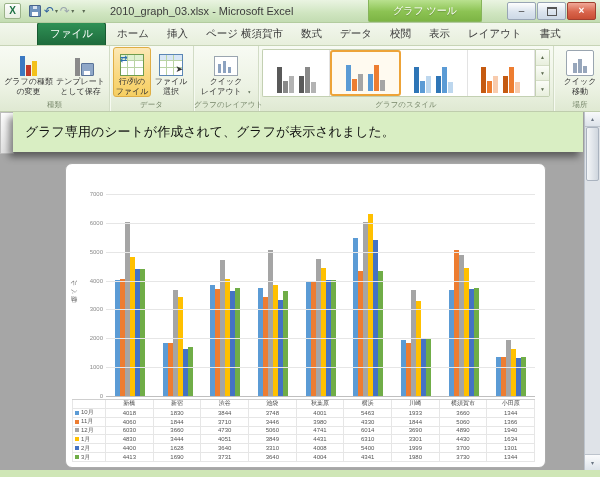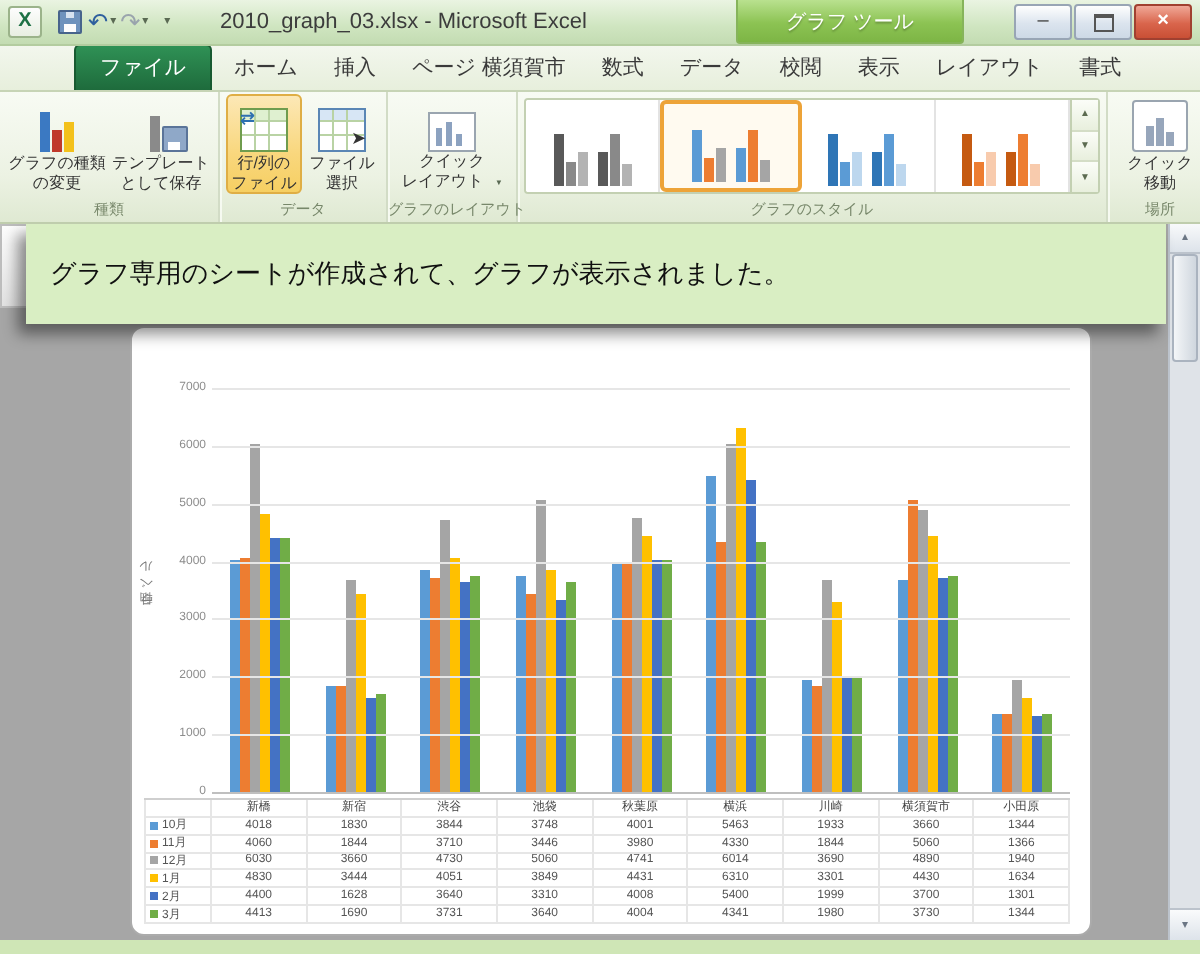--- a/index.html
+++ b/index.html
@@ -90,21 +90,21 @@
   .mini{display:flex;align-items:flex-end;gap:1px;}
   .mini i{display:block;width:5px;}
   .gal-scroll{width:13px;display:flex;flex-direction:column;border:1px solid #c3d0b2;border-radius:0 2px 2px 0;}
   .gal-scroll div{flex:1;display:flex;align-items:center;justify-content:center;
     font-size:5px;color:#5c6b50;background:linear-gradient(#fbfdf8,#e8efdd);border-bottom:1px solid #d4ddc6;}
   .gal-scroll div:last-child{border-bottom:none;}
   
   .worksheet{position:absolute;top:111px;left:0;right:0;bottom:7px;background:#a6a6a6;}
   .fx-edge{position:absolute;left:0;top:112px;width:12px;height:40px;
     background:linear-gradient(#fdfdfd,#e2e2e2);border:1px solid #bdbdbd;z-index:4;}
-  .callout{position:absolute;top:112px;left:13px;width:570px;height:50px;background:#d9eec3;
+  .callout{position:absolute;top:112px;left:13px;width:570px;height:40px;background:#d9eec3;
     box-shadow:-4px 5px 7px rgba(0,0,0,.45);display:flex;align-items:center;
     padding-left:12px;box-sizing:border-box;font-size:13px;color:#101010;z-index:6;}
   .v-scrollbar{position:absolute;right:0;top:111px;width:15px;bottom:7px;
     background:#dfe3e8;border-left:1px solid #bcc3cc;z-index:5;}
   .sb-btn{height:15px;background:linear-gradient(#fafbfc,#dde3ea);border-bottom:1px solid #bcc3cc;
     display:flex;align-items:center;justify-content:center;font-size:6px;color:#6b7684;}
   .sb-btn.bottom{position:absolute;bottom:0;left:0;right:0;border-top:1px solid #bcc3cc;border-bottom:none;}
   .sb-thumb{position:absolute;top:16px;left:1px;right:1px;height:52px;background:linear-gradient(90deg,#f4f6f8,#cfd6de);
     border:1px solid #aab3bf;border-radius:2px;}
   .bottom-strip{position:absolute;left:0;right:0;bottom:0;height:7px;background:#cfe6b6;z-index:7;}

